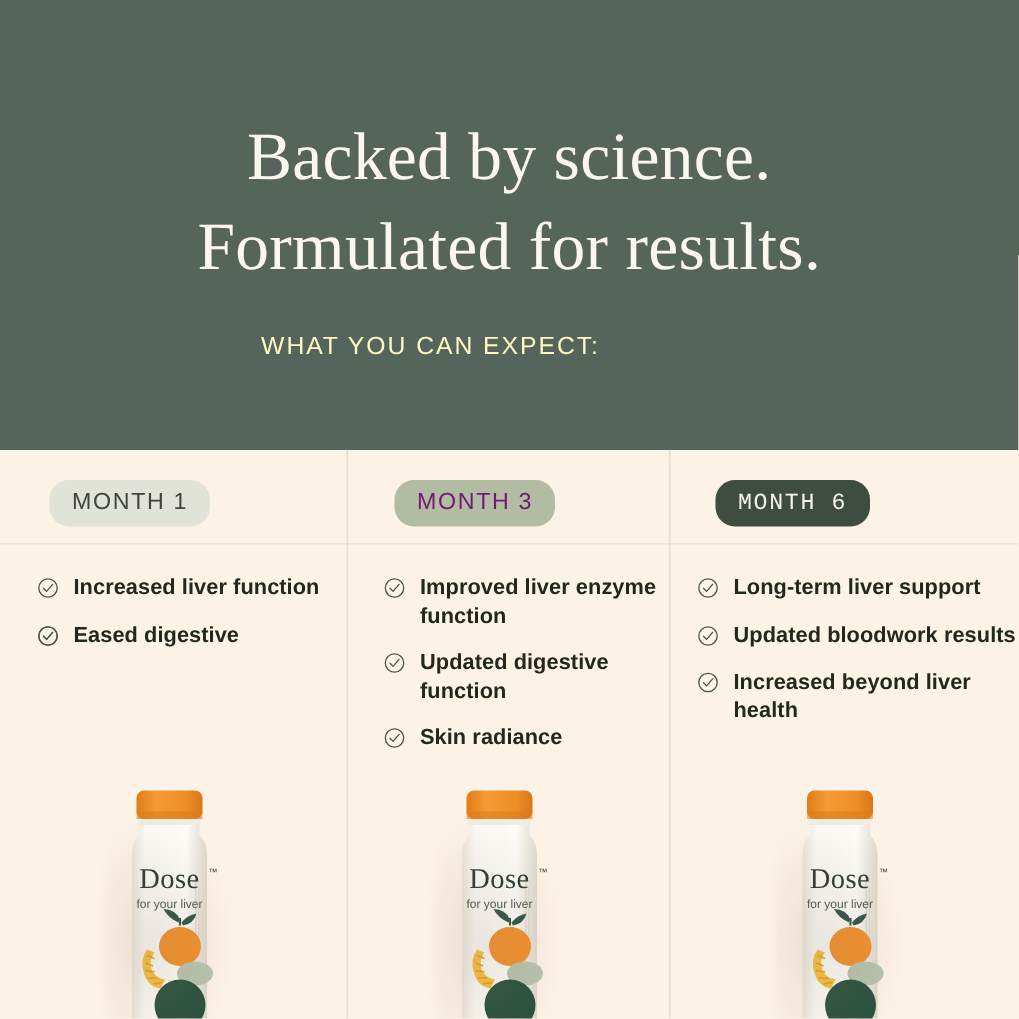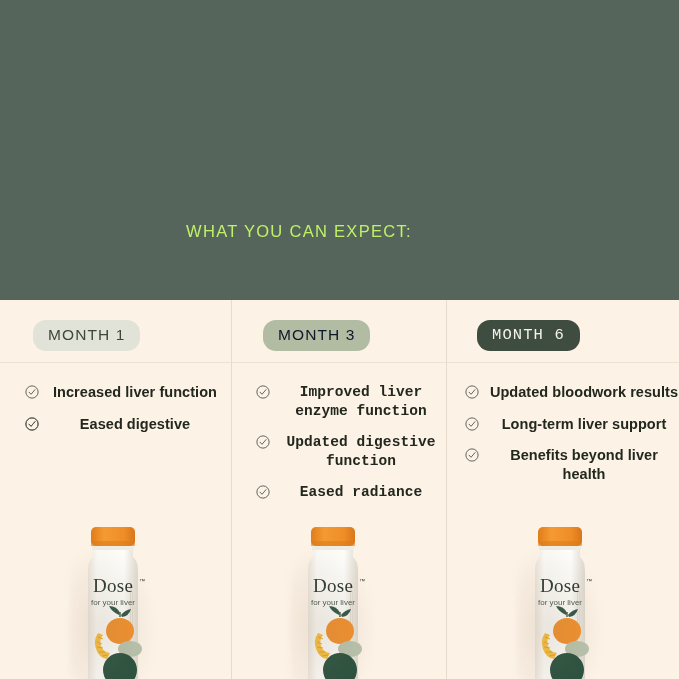--- a/index.html
+++ b/index.html
@@ -44,37 +44,35 @@
     letter-spacing: 0.2px;
     font-weight: 400;
   }
   .hero-title .l2 { display: block; }
   .hero-sub {
     position: absolute;
     left: 0;
     top: 222px;
     width: 574px;
     text-align: center;
-    color: #bef264;
+    color: #fef9c3;
     font-family: "Liberation Sans", sans-serif;
     font-size: 16.5px;
     letter-spacing: 1.3px;
     font-weight: 400;
-    padding-left: 12px;
   }
 
   
   .board {
     position: absolute;
     left: 0;
     top: 300px;
     width: 567px;
     height: 379px;
     background: #fcf2e6;
-    text-align: center;
   }
   .vline {
     position: absolute;
     top: 0;
     width: 1px;
     height: 379px;
     background: #e6dbcc;
   }
   .vline.v1 { left: 231px; }
   .vline.v2 { left: 446px; }
@@ -102,33 +100,33 @@
     top: 20px;
     display: inline-block;
     padding: 6px 15px 7px 15px;
     border-radius: 13px;
     font-size: 15.5px;
     letter-spacing: 1.1px;
     white-space: nowrap;
     font-family: "Liberation Sans", sans-serif;
   }
   .col.c1 .badge { left: 33px;  background: #e2e3d8; color: #3c463c; }
-  .col.c2 .badge { left: 31px;  background: #b2bca2; color: #0f172a; }
+  .col.c2 .badge { left: 31px;  background: #b2bca2; color: #701a75; }
   .col.c3 .badge { left: 30px;  background: #3f4c40; color: #f4f2ea; font-family: Liberation Mono, monospace; }
 
   
   .bullets {
     position: absolute;
     top: 80px;
     margin: 3px;
     padding: 0;
     list-style: none;
   }
   .col.c1 .bullets { left: 22px; width: 196px; }
-  .col.c2 .bullets { left: 21px; width: 186px; font-family: Liberation Mono, monospace; }
+  .col.c2 .bullets { left: 21px; width: 186px; }
   .col.c3 .bullets { left: 15px; width: 214px; }
 
   .bullet {
     position: relative;
     padding-left: 24px;
     margin-bottom: 13px;
     color: #23281f;
     font-size: 14.5px;
     line-height: 18.5px;
     font-weight: 700;
@@ -163,20 +161,24 @@
     background: radial-gradient(ellipse at 38% 55%, rgba(150,125,100,0.17) 0%, rgba(150,125,100,0.05) 52%, rgba(150,125,100,0) 72%);
     filter: blur(3px);
   }
 </style>
 </head>
 <body>
 
 <div class="page">
 
   <section class="hero">
+    <h1 class="hero-title">
+      <span class="l1">Backed by science.</span>
+      <span class="l2">Formulated for results.</span>
+    </h1>
     <div class="hero-sub">WHAT YOU CAN EXPECT:</div>
   </section>
 
   <section class="board">
 
     <div class="hline"></div>
     <div class="vline v1"></div>
     <div class="vline v2"></div>
 
     <div class="col c1">
@@ -274,21 +276,21 @@
             <circle cx="8" cy="8" r="7" fill="none" stroke="#4a5445" stroke-width="1"></circle>
             <path d="M4.6 8.2 L6.9 10.6 L11.5 5.2" fill="none" stroke="#4a5445" stroke-width="1" stroke-linecap="round" stroke-linejoin="round"></path>
           </svg>
           <span>Updated digestive function</span>
         </li>
         <li class="bullet">
           <svg class="check-icon" viewBox="0 0 16 16">
             <circle cx="8" cy="8" r="7" fill="none" stroke="#4a5445" stroke-width="1"></circle>
             <path d="M4.6 8.2 L6.9 10.6 L11.5 5.2" fill="none" stroke="#4a5445" stroke-width="1" stroke-linecap="round" stroke-linejoin="round"></path>
           </svg>
-          <span>Eased radiance</span>
+          <span>Skin radiance</span>
         </li>
       </ul>
 
       <div class="bottle">
         <div class="bottle-shadow"></div>
         <svg width="90" height="172" viewBox="0 0 90 172">
           <defs>
             <linearGradient id="bodyg2" x1="0" y1="0" x2="1" y2="0">
               <stop offset="0" stop-color="#e9e4da"></stop>
               <stop offset="0.18" stop-color="#fbfaf6"></stop>
@@ -340,35 +342,35 @@
 
     <div class="col c3">
       <div class="badge">MONTH 6</div>
 
       <ul class="bullets">
         <li class="bullet">
           <svg class="check-icon" viewBox="0 0 16 16">
             <circle cx="8" cy="8" r="7" fill="none" stroke="#4a5445" stroke-width="1"></circle>
             <path d="M4.6 8.2 L6.9 10.6 L11.5 5.2" fill="none" stroke="#4a5445" stroke-width="1" stroke-linecap="round" stroke-linejoin="round"></path>
           </svg>
+          <span>Long-term liver support</span>
+        </li>
+        <li class="bullet">
+          <svg class="check-icon" viewBox="0 0 16 16">
+            <circle cx="8" cy="8" r="7" fill="none" stroke="#4a5445" stroke-width="1"></circle>
+            <path d="M4.6 8.2 L6.9 10.6 L11.5 5.2" fill="none" stroke="#4a5445" stroke-width="1" stroke-linecap="round" stroke-linejoin="round"></path>
+          </svg>
           <span>Updated bloodwork results</span>
         </li>
         <li class="bullet">
           <svg class="check-icon" viewBox="0 0 16 16">
             <circle cx="8" cy="8" r="7" fill="none" stroke="#4a5445" stroke-width="1"></circle>
             <path d="M4.6 8.2 L6.9 10.6 L11.5 5.2" fill="none" stroke="#4a5445" stroke-width="1" stroke-linecap="round" stroke-linejoin="round"></path>
           </svg>
-          <span>Long-term liver support</span>
-        </li>
-        <li class="bullet">
-          <svg class="check-icon" viewBox="0 0 16 16">
-            <circle cx="8" cy="8" r="7" fill="none" stroke="#4a5445" stroke-width="1"></circle>
-            <path d="M4.6 8.2 L6.9 10.6 L11.5 5.2" fill="none" stroke="#4a5445" stroke-width="1" stroke-linecap="round" stroke-linejoin="round"></path>
-          </svg>
-          <span>Benefits beyond liver health</span>
+          <span>Increased beyond liver health</span>
         </li>
       </ul>
 
       <div class="bottle">
         <div class="bottle-shadow"></div>
         <svg width="90" height="172" viewBox="0 0 90 172">
           <defs>
             <linearGradient id="bodyg3" x1="0" y1="0" x2="1" y2="0">
               <stop offset="0" stop-color="#e9e4da"></stop>
               <stop offset="0.18" stop-color="#fbfaf6"></stop>

